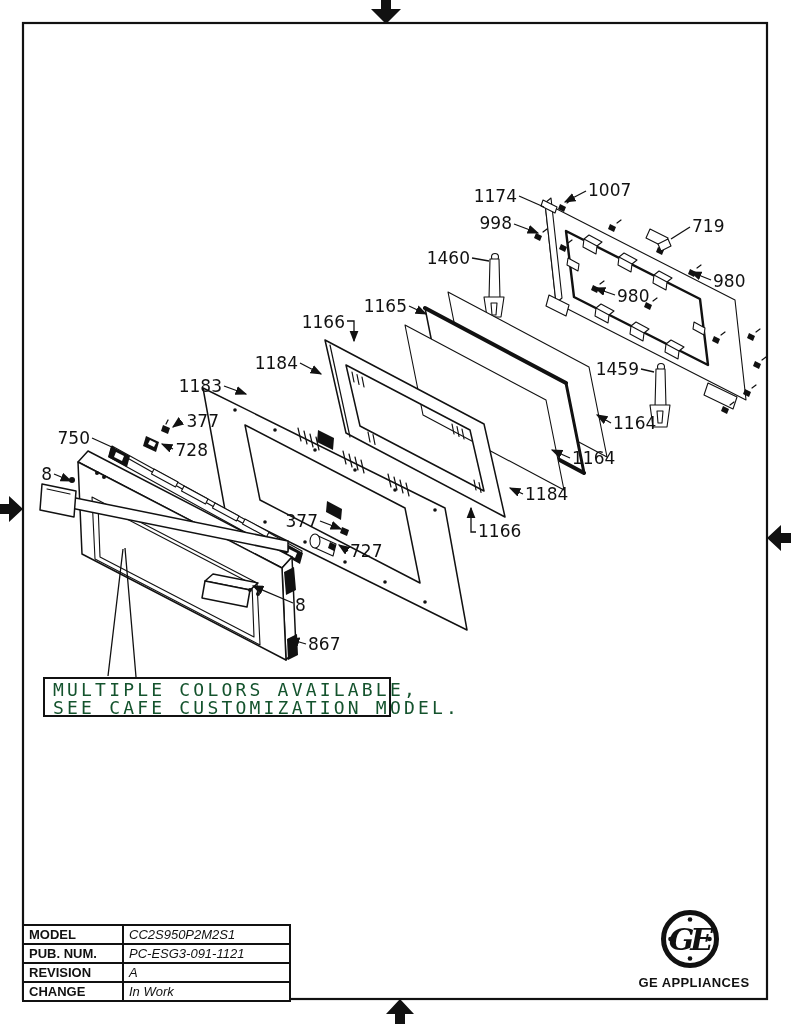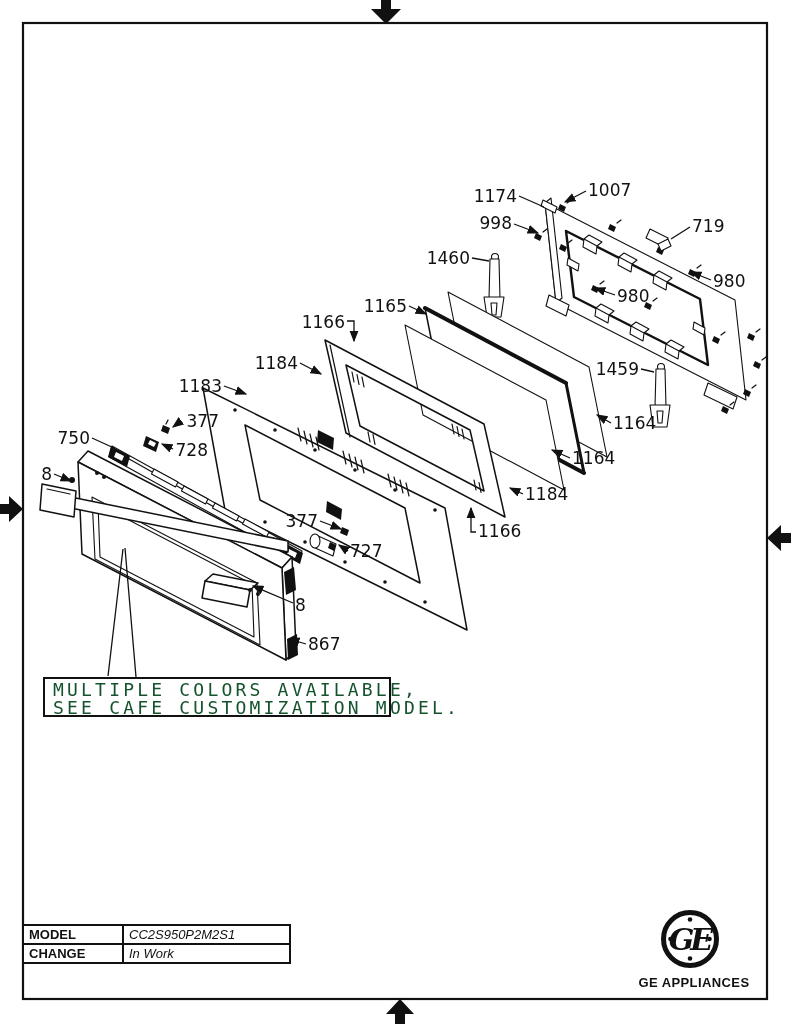--- a/index.html
+++ b/index.html
@@ -266,17 +266,25 @@
   <div>SEE CAFE CUSTOMIZATION MODEL.</div>
 </div>
 
 <table class="info-table">
   <tbody>
       <tr>
         <td>MODEL</td>
         <td>CC2S950P2M2S1</td>
       </tr>
       <tr>
+        <td>PUB. NUM.</td>
+        <td>PC-ESG3-091-1121</td>
+      </tr>
+      <tr>
+        <td>REVISION</td>
+        <td>A</td>
+      </tr>
+      <tr>
         <td>CHANGE</td>
         <td>In Work</td>
       </tr>
     </tbody>
 </table>
 
 </body></html>

